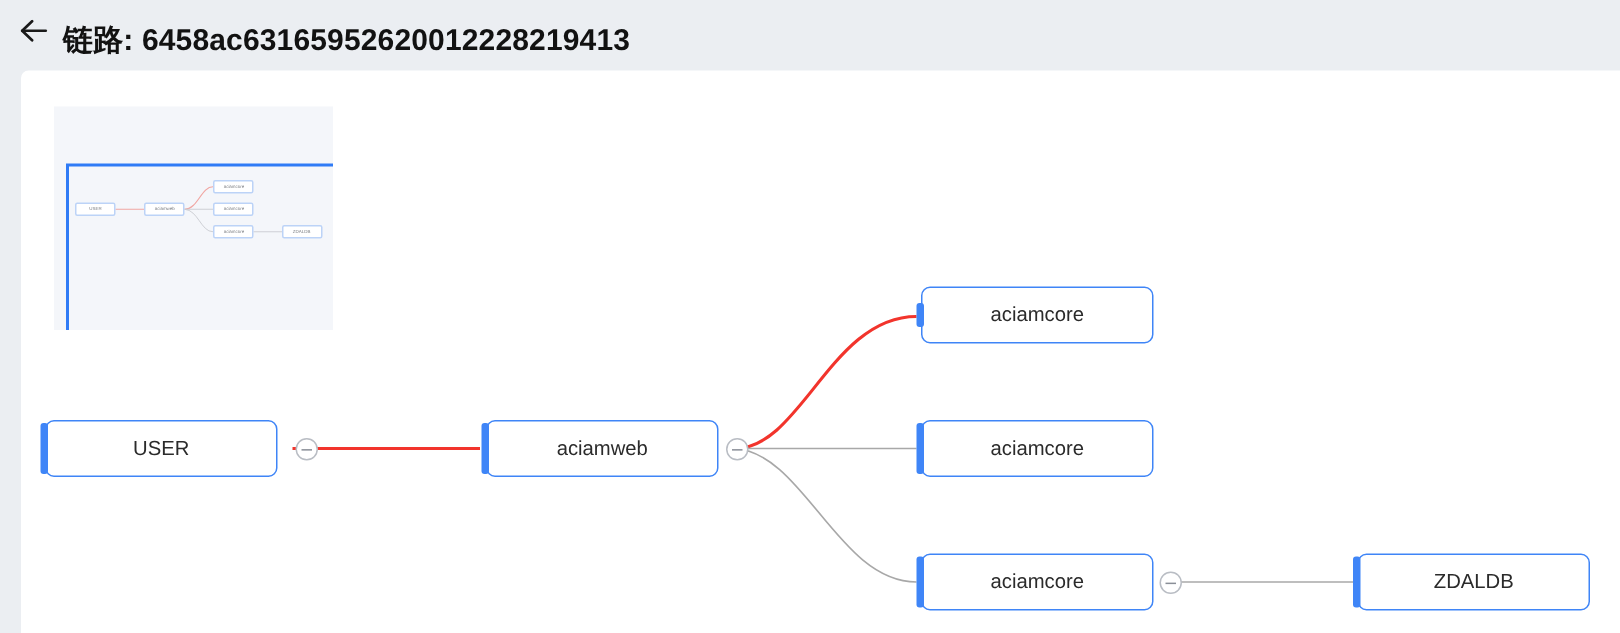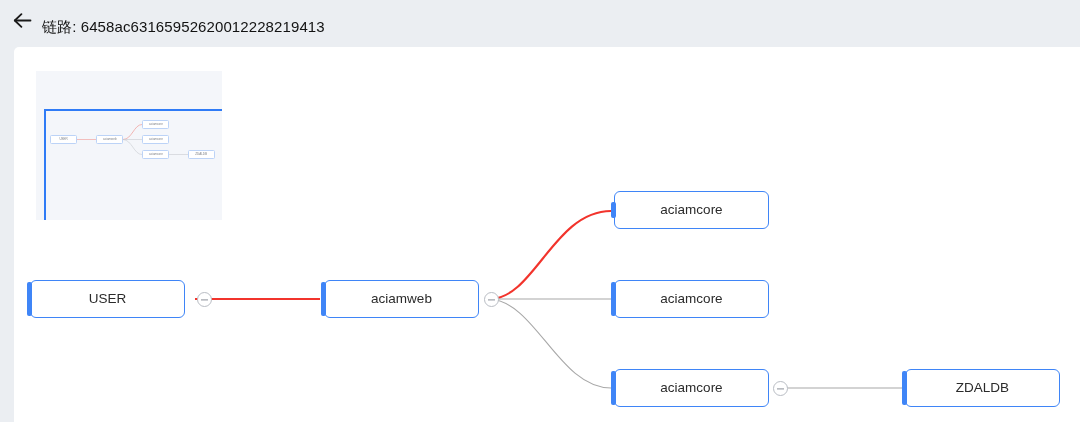--- a/index.html
+++ b/index.html
@@ -30,22 +30,22 @@
   }
   .back-icon {
     width: 22px; height: 22px;
     display: flex; align-items: center; justify-content: center;
     cursor: pointer;
     flex: 0 0 auto;
   }
   .back-icon svg { display: block; }
   .header-title {
     margin-left: 9px;
-    font-size: 15px;
-    font-weight: normal;
+    font-size: 20px;
+    font-weight: bold;
     color: #121212;
     letter-spacing: 0.1px;
     white-space: nowrap;
     line-height: 1;
     margin-top: 12px;
   }
 
   
   .canvas-card {
     position: absolute;

